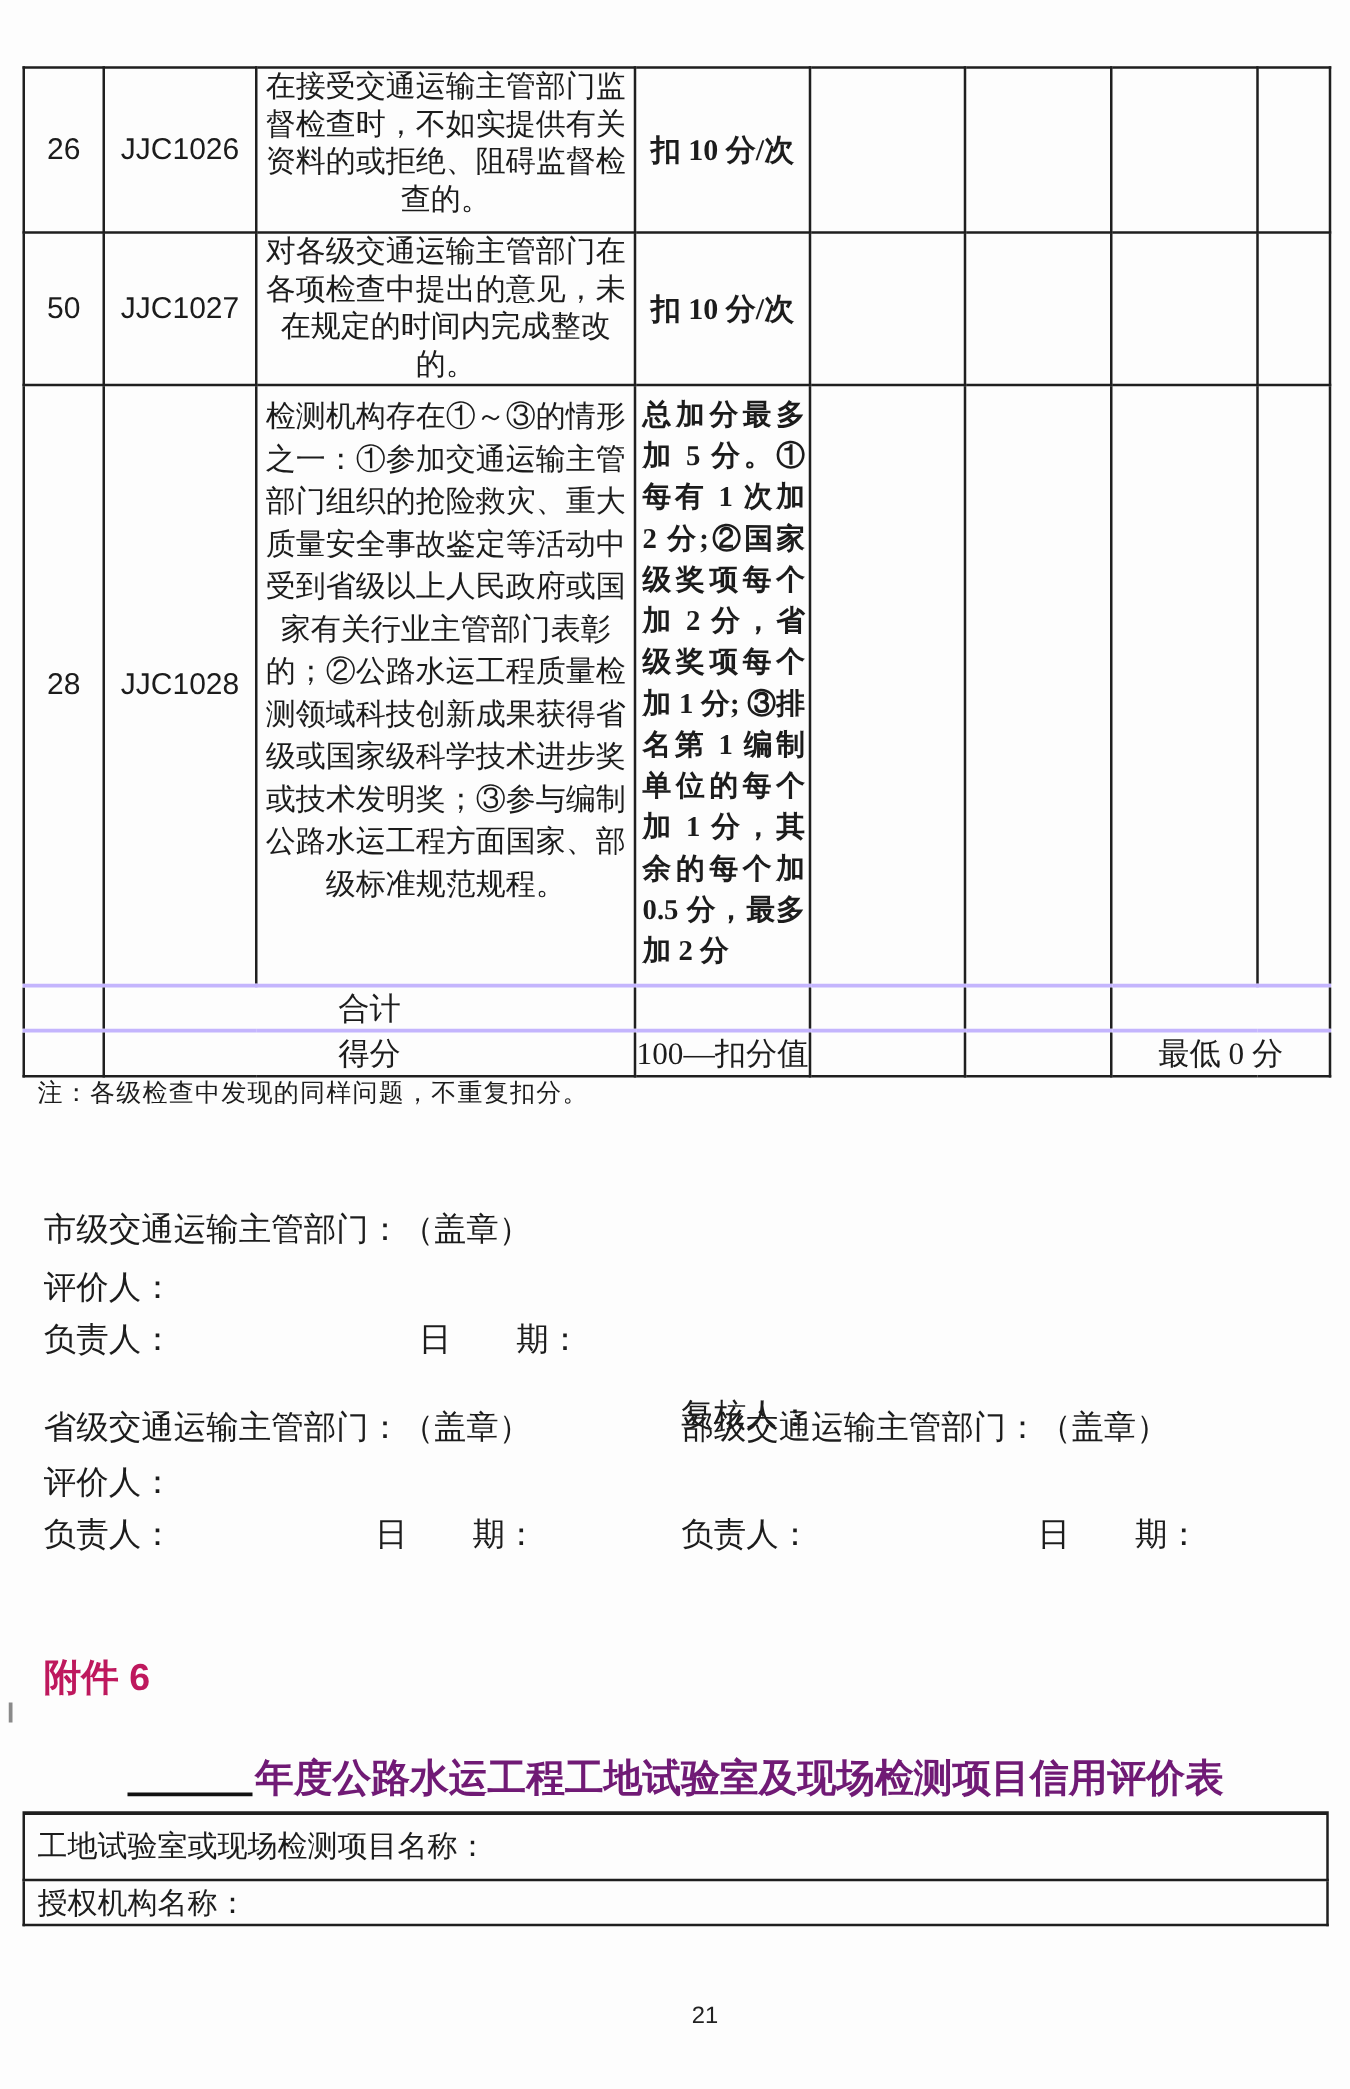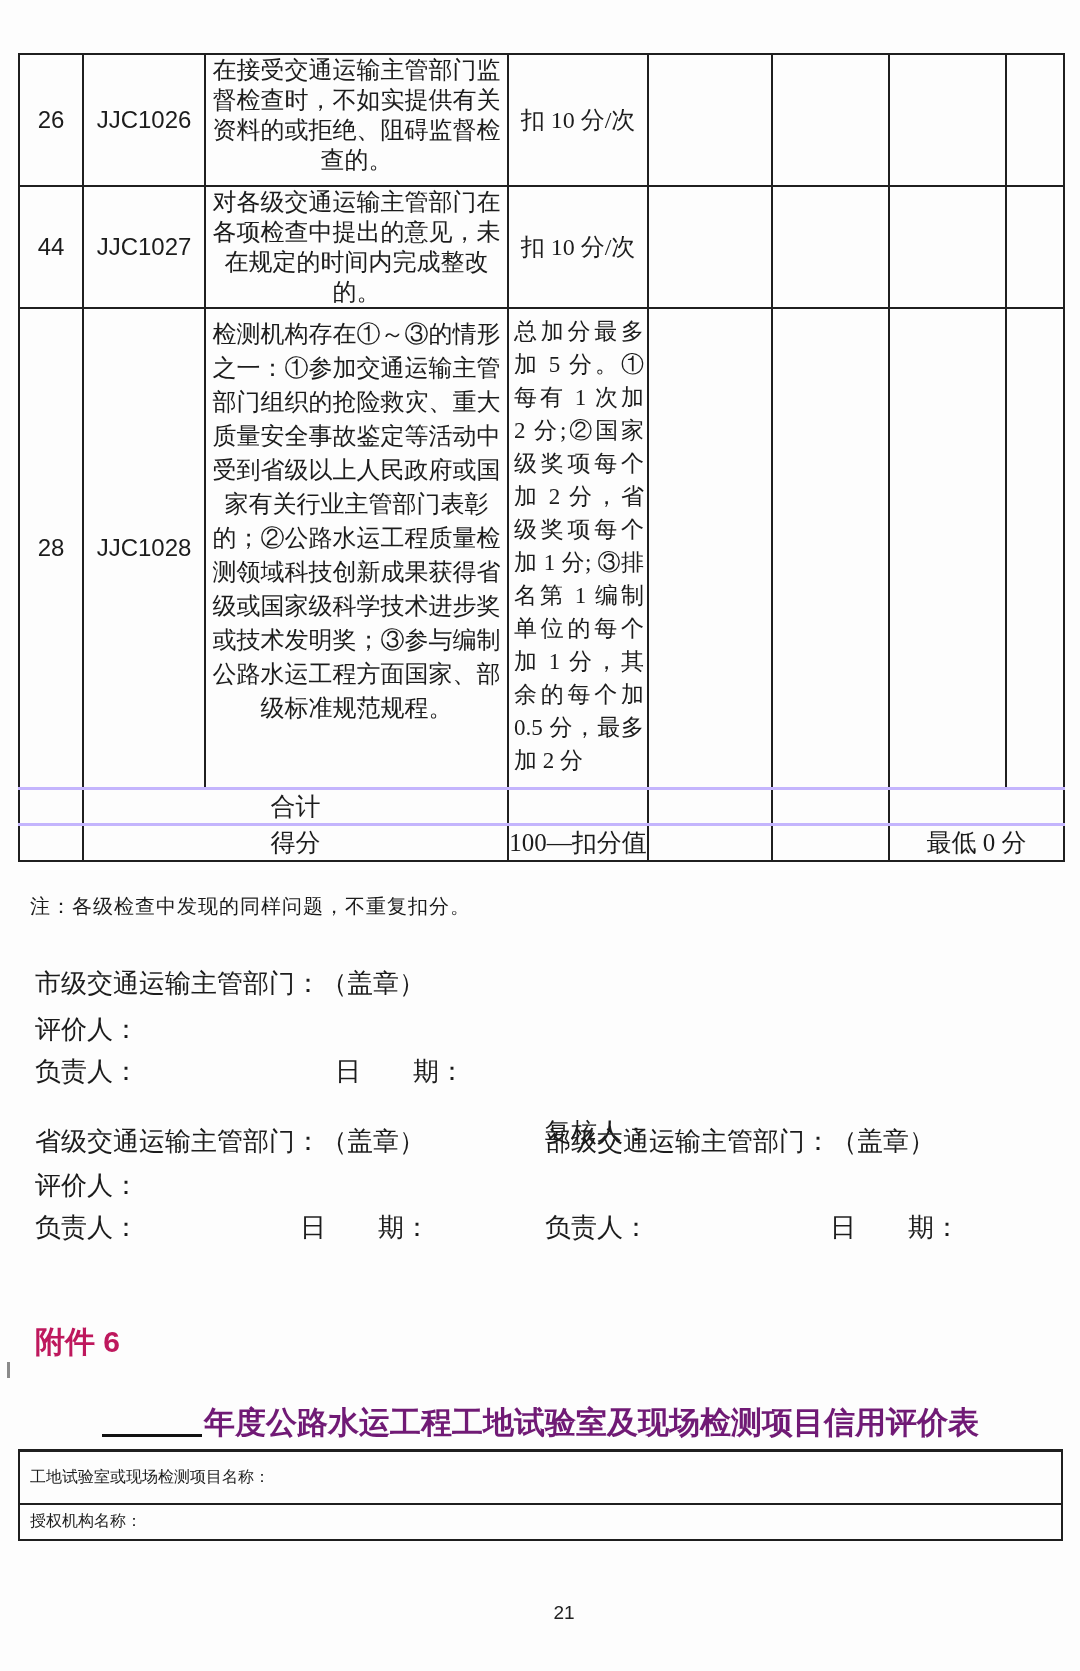--- a/index.html
+++ b/index.html
@@ -20,29 +20,29 @@
   }
   td.num, td.code {
     text-align:center; vertical-align:middle;
     font-family:"Liberation Sans", sans-serif; font-size:23px;
   }
   td.desc {
     text-align:justify; vertical-align:top; word-break:break-all;
     padding:3px 6px 2px 7px; line-height:30px;
   }
   tr.r28 td.desc { line-height:34px; padding-top:8px; }
-  td.ded { vertical-align:middle; padding-left:4px; }
+  td.ded { vertical-align:middle; padding-left:4px;font-weight:bold; }
   tr.r28 td.ded {
     vertical-align:top; text-align:justify; word-break:break-all;
     padding:6px 3px 0 5px; line-height:33px; font-size:23px;
   }
   tr.sumrow td, tr.scorerow td { border-top:3px solid #c4b5fd; font-size:25px; }
   td.cmid { text-align:center; vertical-align:middle; }
   
-  .note { position:absolute; left:30px; top:861px; font-size:20px; letter-spacing:1px;margin-top:32px; }
+  .note { position:absolute; left:30px; top:861px; font-size:20px; letter-spacing:1px; }
   
   .sig { position:absolute; font-size:26px; white-space:pre; }
   
   .attach {
     position:absolute; left:35px; top:1322px; font-size:30px; font-weight:700;
     font-family:"Liberation Sans", sans-serif; color:#be185d;
   }
   
   .form-title {
     position:absolute; left:18px; top:1402px; width:1045px; text-align:center;
@@ -52,21 +52,21 @@
   .year-blank {
     display:inline-block; width:100px; height:1em;
     border-bottom:3px solid #111; vertical-align:-4px; margin-right:2px;
   }
   
   table.form2 {
     position:absolute; left:18px; top:1449px; width:1045px;
     border-collapse:collapse; table-layout:fixed;
   }
   table.form2 td {
-    border:2px solid #1f1f1f; font-size:16px;
+    border:2px solid #1f1f1f; font-size:24px;
     padding:0 0 0 10px; vertical-align:middle;
   }
   table.form2 tr:first-child td { border-top:3px solid #1f1f1f; }
   
   .pageno {
     position:absolute; left:0; top:1602px; width:100%; text-align:center;
     font-family:"Liberation Sans", sans-serif; font-size:19px; color:#222;margin-left:24px;
   }
   
   .edge-mark { position:absolute; left:7px; top:1362px; width:3px; height:16px; background:#8a8a8a; }
@@ -92,21 +92,21 @@
       <td class="num">26</td>
       <td class="code">JJC1026</td>
       <td class="desc">在接受交通运输主管部门监督检查时，不如实提供有关资料的或拒绝、阻碍监督检查的。</td>
       <td class="ded">扣 10 分/次</td>
       <td></td>
       <td></td>
       <td></td>
       <td></td>
     </tr>
     <tr style="height:121px">
-      <td class="num">44</td>
+      <td class="num">50</td>
       <td class="code">JJC1027</td>
       <td class="desc">对各级交通运输主管部门在各项检查中提出的意见，未在规定的时间内完成整改的。</td>
       <td class="ded">扣 10 分/次</td>
       <td></td>
       <td></td>
       <td></td>
       <td></td>
     </tr>
     <tr class="r28" style="height:480px">
       <td class="num">28</td>

